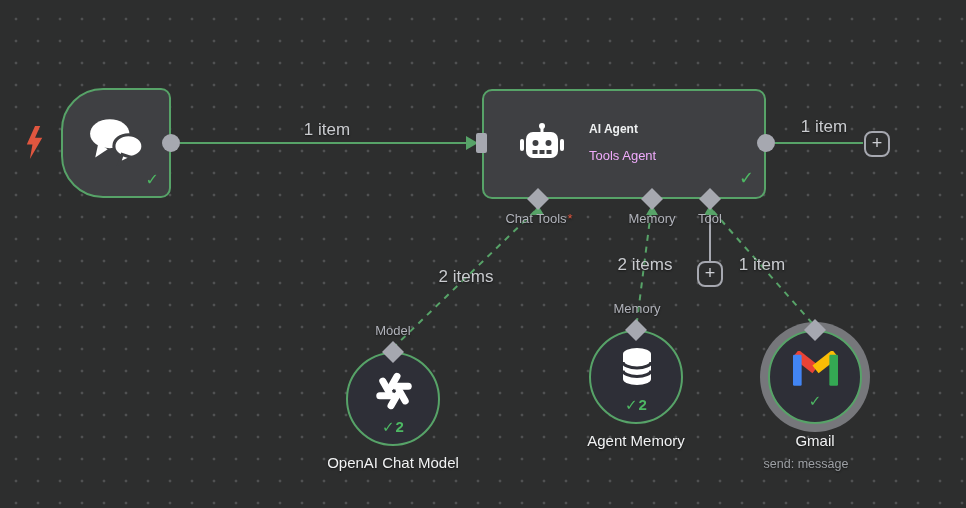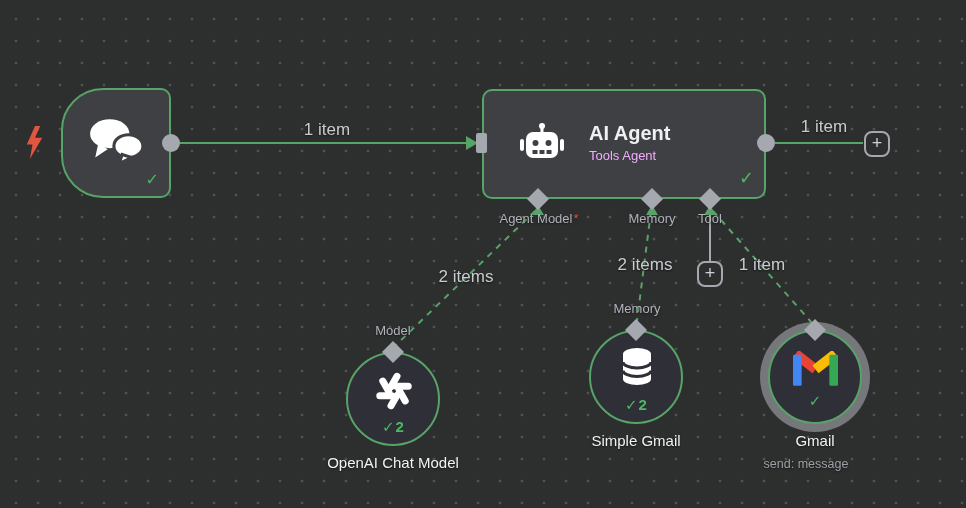--- a/index.html
+++ b/index.html
@@ -36,21 +36,21 @@
   .lbl{
     position:absolute; transform:translate(-50%,-50%); white-space:nowrap; z-index:4;
     text-shadow:0 1px 2px rgba(0,0,0,.55);
   }
   .edge-label{ font-size:17px; color:#c9cbcf; }
   .conn-label{ font-size:13px; color:#b1b3bb; }
   .node-label{ font-size:15px; color:#f1f2f3; font-weight:500; }
   .node-sublabel{ font-size:12.5px; color:#9da0a5; }
   .trigger-label{ width:210px; white-space:normal; text-align:center; line-height:22px; }
   .req{ color:#e0563f; margin-left:1px; }
-  .agent-title{ position:absolute; left:105px; top:31px; font-size:20px; font-weight:600; color:#eef0f1; white-space:nowrap; }
+  .agent-title{ position:absolute; left:105px; top:31px; font-size:12px; font-weight:600; color:#eef0f1; white-space:nowrap; }
   .agent-subtitle{ position:absolute; left:105px; top:57px; font-size:13px; color:#f0abfc; white-space:nowrap; }
   .check{ font-family:"DejaVu Sans",sans-serif; color:#4db863; font-weight:700; }
   .node-check{ position:absolute; right:10px; bottom:7px; font-size:16px; }
   .agent-check{ font-size:18px; bottom:9px; }
   .run-badge{
     position:absolute; left:50%; bottom:9px; transform:translateX(-50%);
     font-size:15px; color:#4db863; font-weight:700; white-space:nowrap; line-height:1;
   }
   .run-badge .check{ font-size:15px; margin-right:1px; }
   .gmail-check{ position:absolute; left:50%; bottom:13px; transform:translateX(-50%); font-size:15px; line-height:1; }
@@ -182,23 +182,23 @@
 
   <div class="plus-btn" style="left:864px;top:131px;" data-interactable="true">+</div>
   <div class="plus-btn" style="left:697px;top:261px;" data-interactable="true">+</div>
 
   <span class="lbl edge-label" style="left:327px;top:130px;" data-interactable="false">1 item</span>
   <span class="lbl edge-label" style="left:824px;top:127px;" data-interactable="false">1 item</span>
   <span class="lbl edge-label" style="left:466px;top:277px;" data-interactable="false">2 items</span>
   <span class="lbl edge-label" style="left:645px;top:265px;" data-interactable="false">2 items</span>
   <span class="lbl edge-label" style="left:762px;top:265px;" data-interactable="false">1 item</span>
 
-  <span class="lbl conn-label" style="left:539px;top:218px;" data-interactable="false"><span data-interactable="false">Agent Model</span><span class="req" data-interactable="false">*</span></span>
+  <span class="lbl conn-label" style="left:539px;top:218px;" data-interactable="false"><span data-interactable="false">Chat Tools</span><span class="req" data-interactable="false">*</span></span>
   <span class="lbl conn-label" style="left:652px;top:218px;" data-interactable="false">Memory</span>
   <span class="lbl conn-label" style="left:710px;top:218px;" data-interactable="false">Tool</span>
   <span class="lbl conn-label" style="left:393px;top:330px;" data-interactable="false">Model</span>
   <span class="lbl conn-label" style="left:637px;top:308px;" data-interactable="false">Memory</span>
 
   <span class="lbl node-label" style="left:393px;top:462px;" data-interactable="false">OpenAI Chat Model</span>
-  <span class="lbl node-label" style="left:636px;top:440px;" data-interactable="false">Simple Gmail</span>
+  <span class="lbl node-label" style="left:636px;top:440px;" data-interactable="false">Agent Memory</span>
   <span class="lbl node-label" style="left:815px;top:440px;" data-interactable="false">Gmail</span>
   <span class="lbl node-sublabel" style="left:806px;top:464px;" data-interactable="false">send: message</span>
 </div>
 
 </body></html>

